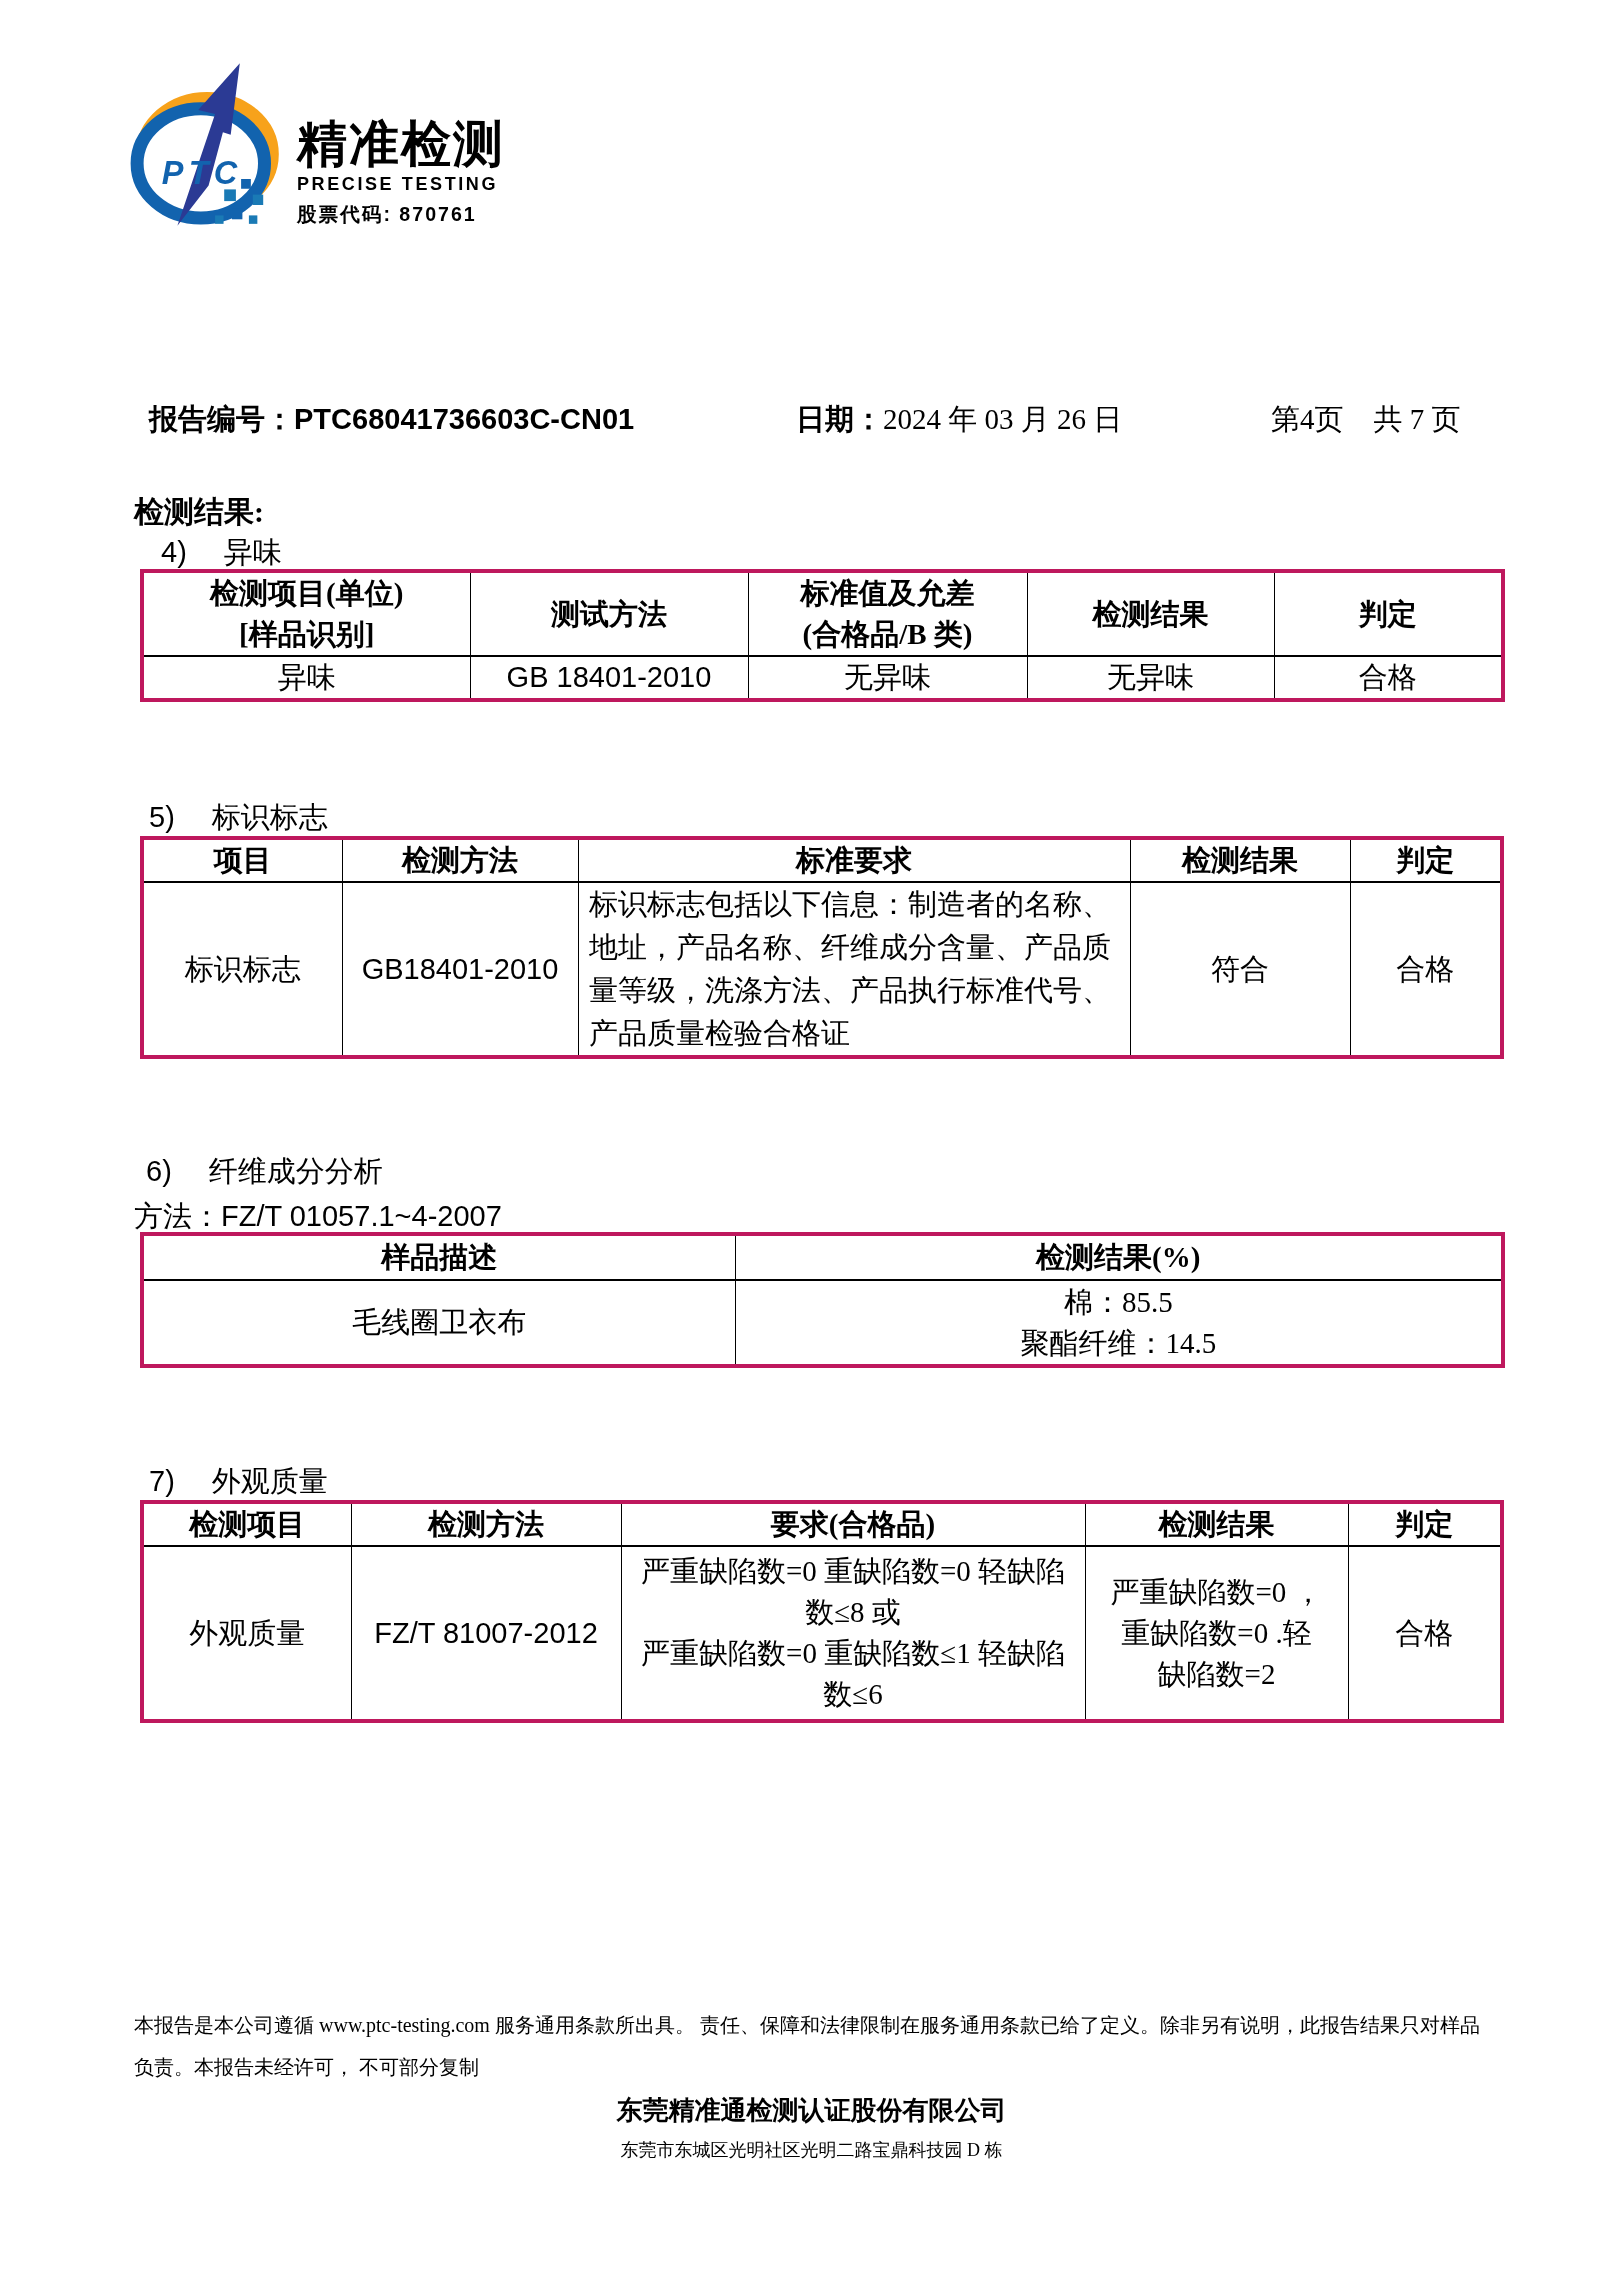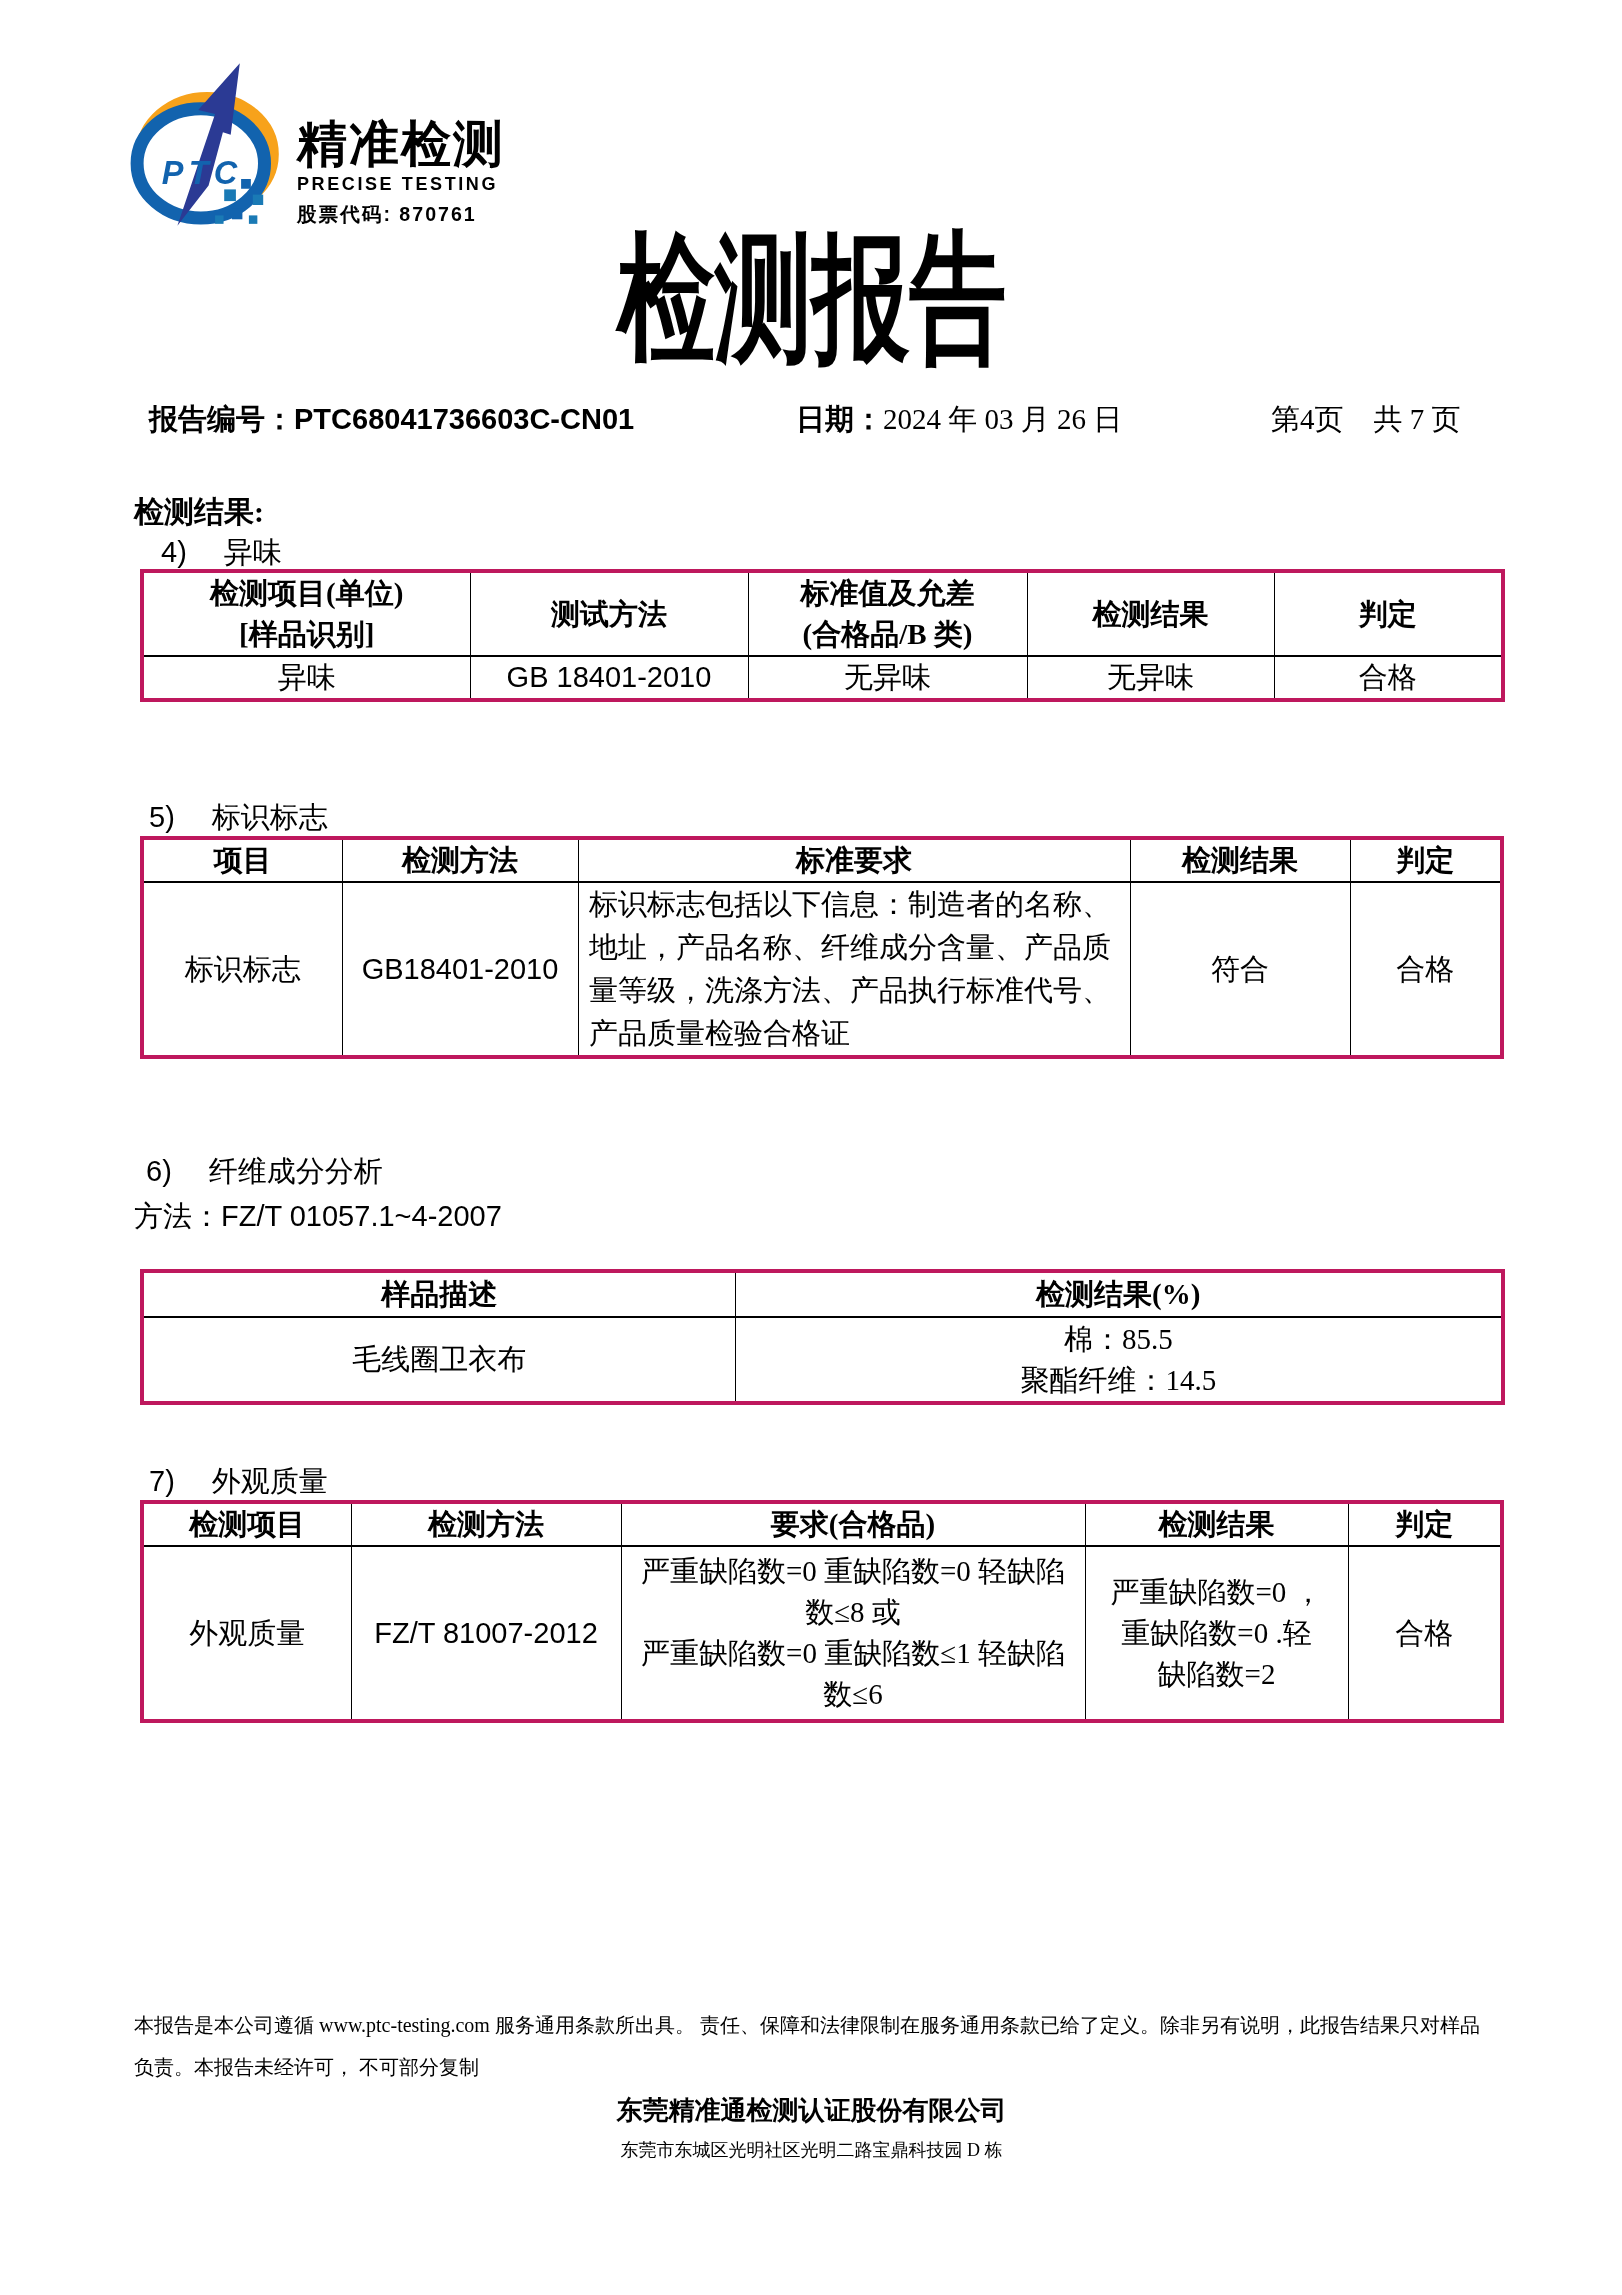--- a/index.html
+++ b/index.html
@@ -50,21 +50,21 @@
     text-align:center;vertical-align:middle;font-size:29px;line-height:41px;
     padding:0 6.5px;overflow:hidden;}
   table.rpt thead th{font-weight:bold;border-bottom:2.6px solid #000;}
   .t4{top:569px;width:1360px;}
   .t4 thead tr{height:85px;}
   .t4 tbody tr{height:42px;}
   .t5{top:836px;width:1360px;}
   .t5 thead tr{height:42px;}
   .t5 tbody tr{height:171px;}
   .t5 td.req{text-align:left;padding:0 10.5px;line-height:43px;}
-  .t6{top:1232px;width:1360px;margin-top:37px;}
+  .t6{top:1232px;width:1360px;}
   .t6 thead tr{height:46px;}
   .t6 tbody tr{height:86px;}
   .t6 td{line-height:43px;}
   .t7{top:1500px;width:1360px;}
   .t7 thead tr{height:41px;}
   .t7 tbody tr{height:175px;}
   .t7 td{line-height:43px;}
 
   
   .disclaimer{position:absolute;left:134px;top:2004px;width:1360px;
@@ -99,23 +99,20 @@
 
       <text x="52" y="188" font-family="Liberation Sans, sans-serif" font-size="50" font-weight="bold" font-style="italic" fill="#1263ae" letter-spacing="8">PTC</text>
     </svg>
     <div class="logo-text">
       <div class="brand-cn">精准检测</div>
       <div class="brand-en">PRECISE TESTING</div>
       <div class="brand-stock">股票代码: 870761</div>
     </div>
   </div>
 
-  <div class="doc-title">
-    <span>检测报告</span>
-  </div>
 
   <div class="meta-row">
     <span class="meta-report"><span class="b">报告编号：</span><span class="b sans">PTC68041736603C-CN01</span></span>
     <span class="meta-date"><span class="b">日期：</span><span>2024 年 03 月 26 日</span></span>
     <span class="meta-pages"><span>第4页</span><span class="gap"></span><span>共 7 页</span></span>
   </div>
 
   <div class="results-label">检测结果:</div>
 
   <div class="sec-head sec4">

